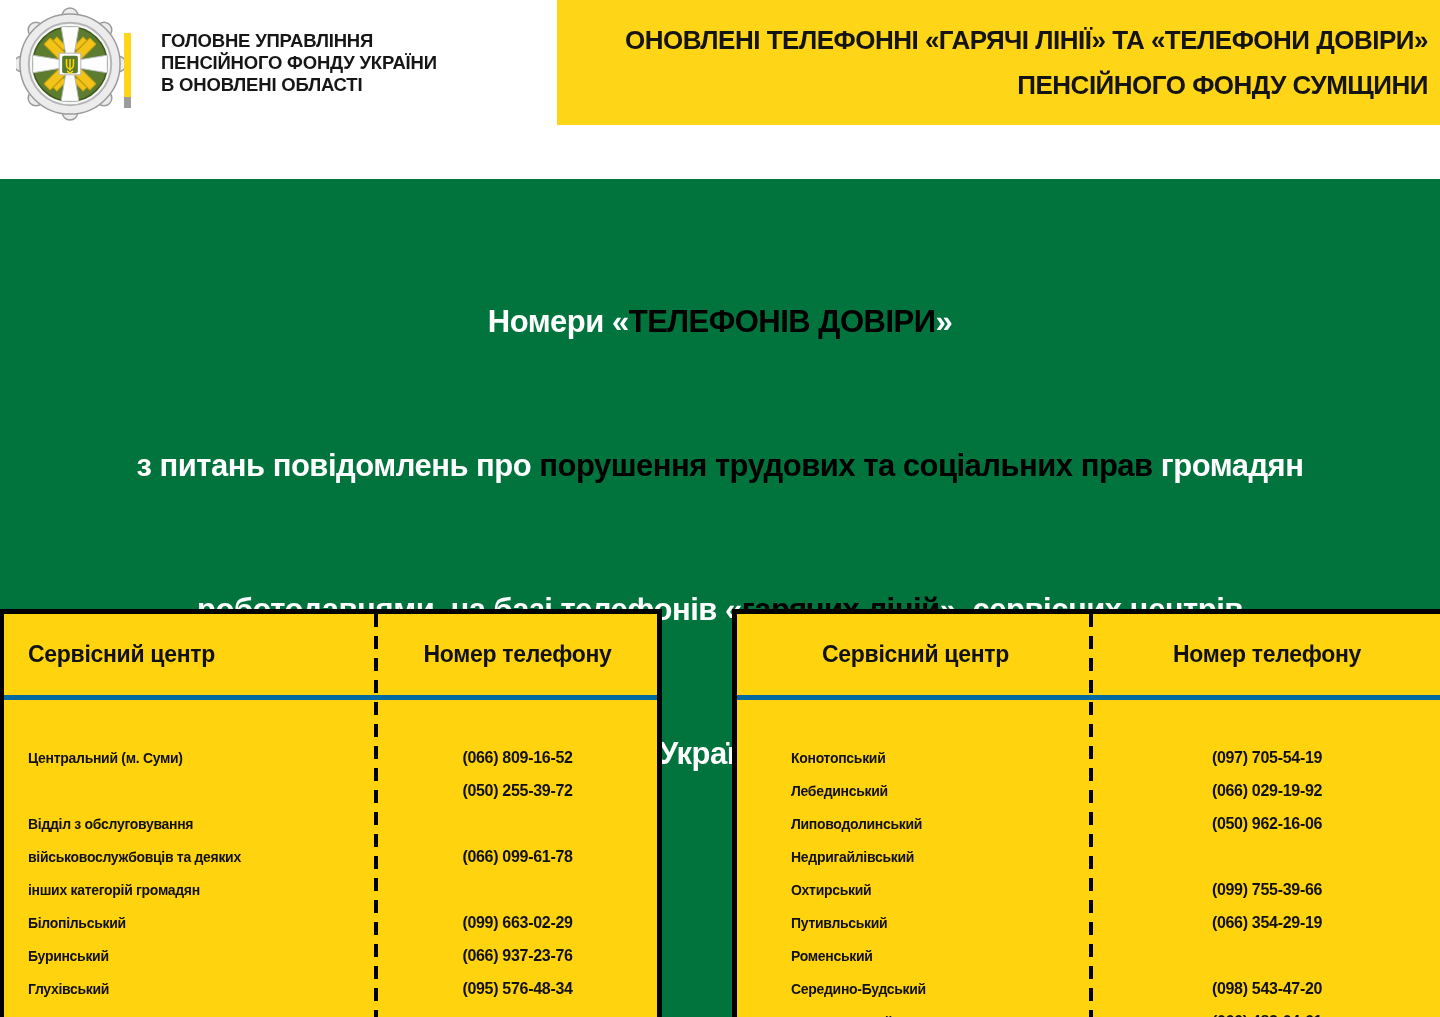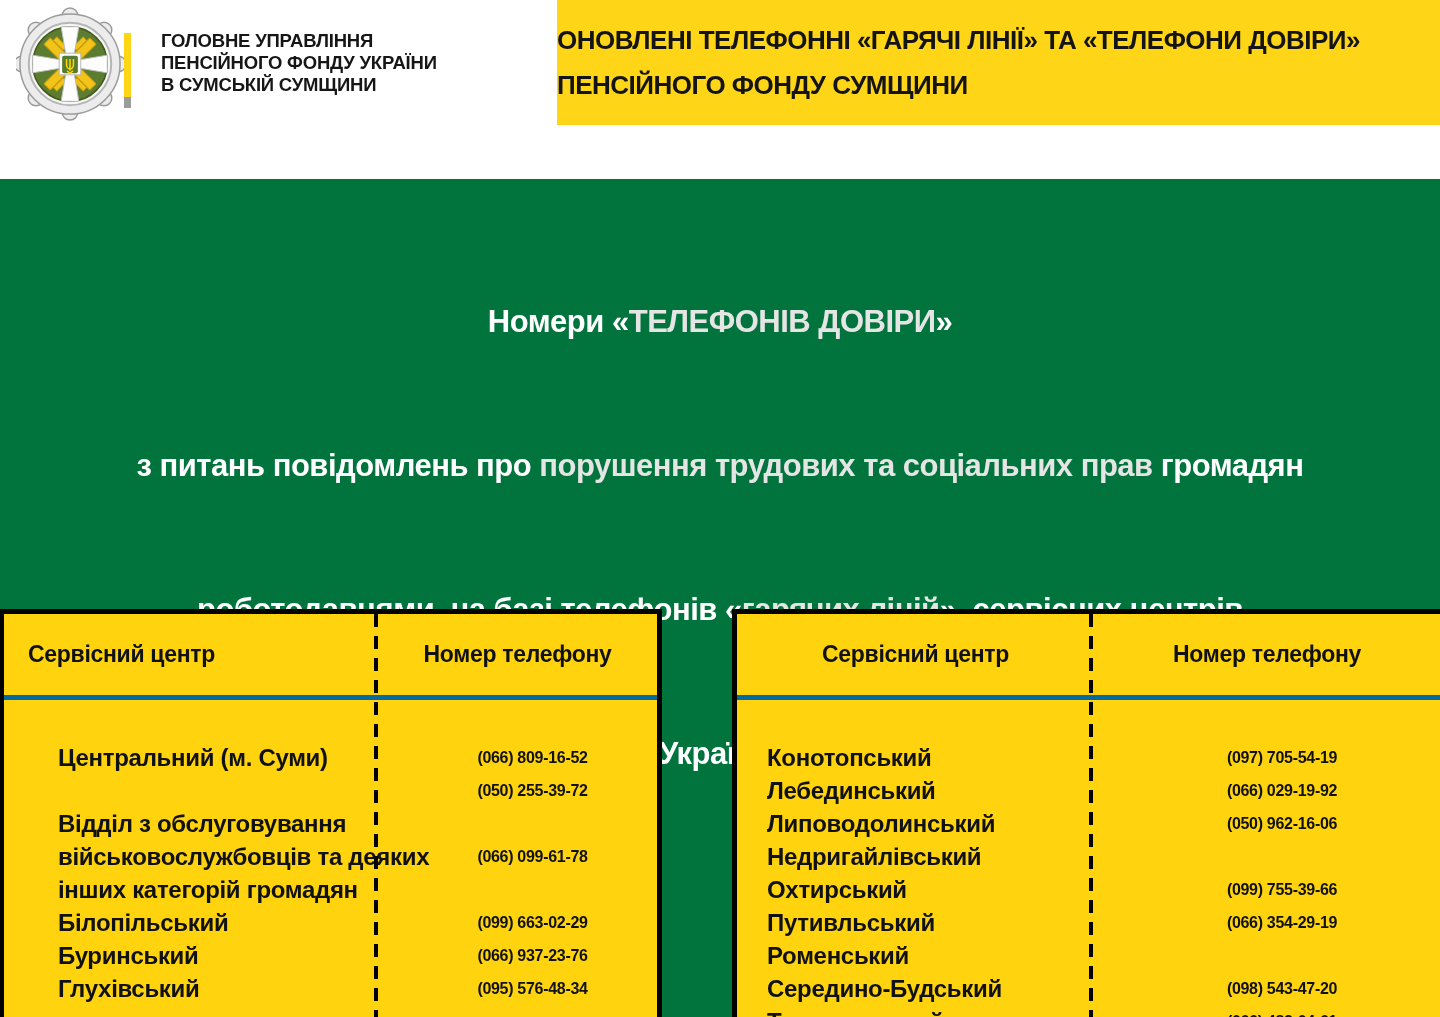--- a/index.html
+++ b/index.html
@@ -7,45 +7,45 @@
         font-family:"Liberation Sans",sans-serif;font-weight:bold;color:#111;}
 
   
   .logo-svg{position:absolute;left:16px;top:6px;width:108px;height:116px;}
   .brand-bar{position:absolute;left:124px;top:33px;width:7px;height:75px;
              background:linear-gradient(to bottom,#ffd517 0 85%,#9c9c9b 85% 100%);}
   .brand-text{position:absolute;left:161px;top:30px;font-size:18.5px;line-height:22px;
               letter-spacing:-0.2px;color:#161616;}
   .banner{position:absolute;left:557px;top:0;width:883px;height:125px;background:#ffd517;
           box-sizing:border-box;display:flex;flex-direction:column;justify-content:center;
-          align-items:flex-start;padding-right:35px;font-size:26px;line-height:45px;
+          align-items:flex-end;padding-right:12px;font-size:26px;line-height:45px;
           letter-spacing:-0.5px;color:#141414;white-space:pre;}
 
   
   .green{position:absolute;left:0;top:179px;width:1440px;height:838px;background:#00743c;}
   .heading{padding-top:23px;text-align:center;font-size:31px;line-height:48px;
            color:#ffffff;letter-spacing:-0.5px;white-space:pre;}
-  .hl{color:#e5e5e5;}
+  .hl{color:#000000;}
 
   
   .table{position:absolute;background:#ffd40e;box-sizing:border-box;border:5px solid #000;}
   .table-left{left:0;top:430px;width:662px;height:501px;border-left-width:4px;}
   .table-right{left:732px;top:430px;width:708px;height:501px;border-right:none;}
   .t-header{height:81px;border-bottom:5px solid #0369a1;display:flex;align-items:center;
             font-size:23px;letter-spacing:-0.3px;}
   .t-body{padding-top:41px;}
   .t-row{height:33px;display:flex;align-items:center;}
-  .cell-name{box-sizing:border-box;font-size:24px;letter-spacing:-0.3px;white-space:pre;margin-left:30px;}
+  .cell-name{box-sizing:border-box;font-size:14px;letter-spacing:-0.3px;white-space:pre;}
   .cell-phone{flex:1;text-align:center;font-size:16px;letter-spacing:-0.3px;white-space:pre;}
   .table-left .th-1{box-sizing:border-box;width:374px;padding-left:24px;}
   .table-left .th-2{flex:1;text-align:center;}
   .table-left .cell-name{width:374px;padding-left:24px;}
   .table-right .th-1{box-sizing:border-box;width:357px;text-align:center;}
   .table-right .th-2{flex:1;text-align:center;}
-  .table-right .cell-name{width:357px;}
+  .table-right .cell-name{width:357px;padding-left:54px;}
   .divider{position:absolute;top:0;bottom:0;width:4px;
            background:repeating-linear-gradient(to bottom,#000 0 13px,transparent 13px 22px);}
   .table-left .divider{left:370px;}
   .table-right .divider{left:352px;}
 </style>
 </head>
 <body>
 
 <div class="page">
 
@@ -82,21 +82,21 @@
     <path d="M51.5 50 v6 a3.5 4 0 0 0 3.5 4 a3.5 4 0 0 0 3.5 -4 v-6" fill="none" stroke="#ffd500" stroke-width="1.6"></path>
     <path d="M55 50 v12" fill="none" stroke="#ffd500" stroke-width="1.6"></path>
     <path d="M52 62 l3 2.5 3 -2.5" fill="none" stroke="#ffd500" stroke-width="1.4"></path>
   </svg>
 
   <div class="brand-bar"></div>
 
   <div class="brand-text">
     <div>ГОЛОВНЕ УПРАВЛІННЯ</div>
     <div>ПЕНСІЙНОГО ФОНДУ УКРАЇНИ</div>
-    <div>В СУМСЬКІЙ СУМЩИНИ</div>
+    <div>В ОНОВЛЕНІ ОБЛАСТІ</div>
   </div>
 
   <div class="banner">
     <div>ОНОВЛЕНІ ТЕЛЕФОННІ «ГАРЯЧІ ЛІНІЇ» ТА «ТЕЛЕФОНИ ДОВІРИ»</div>
     <div>ПЕНСІЙНОГО ФОНДУ СУМЩИНИ</div>
   </div>
 
   <div class="green">
 
     <div class="heading">

